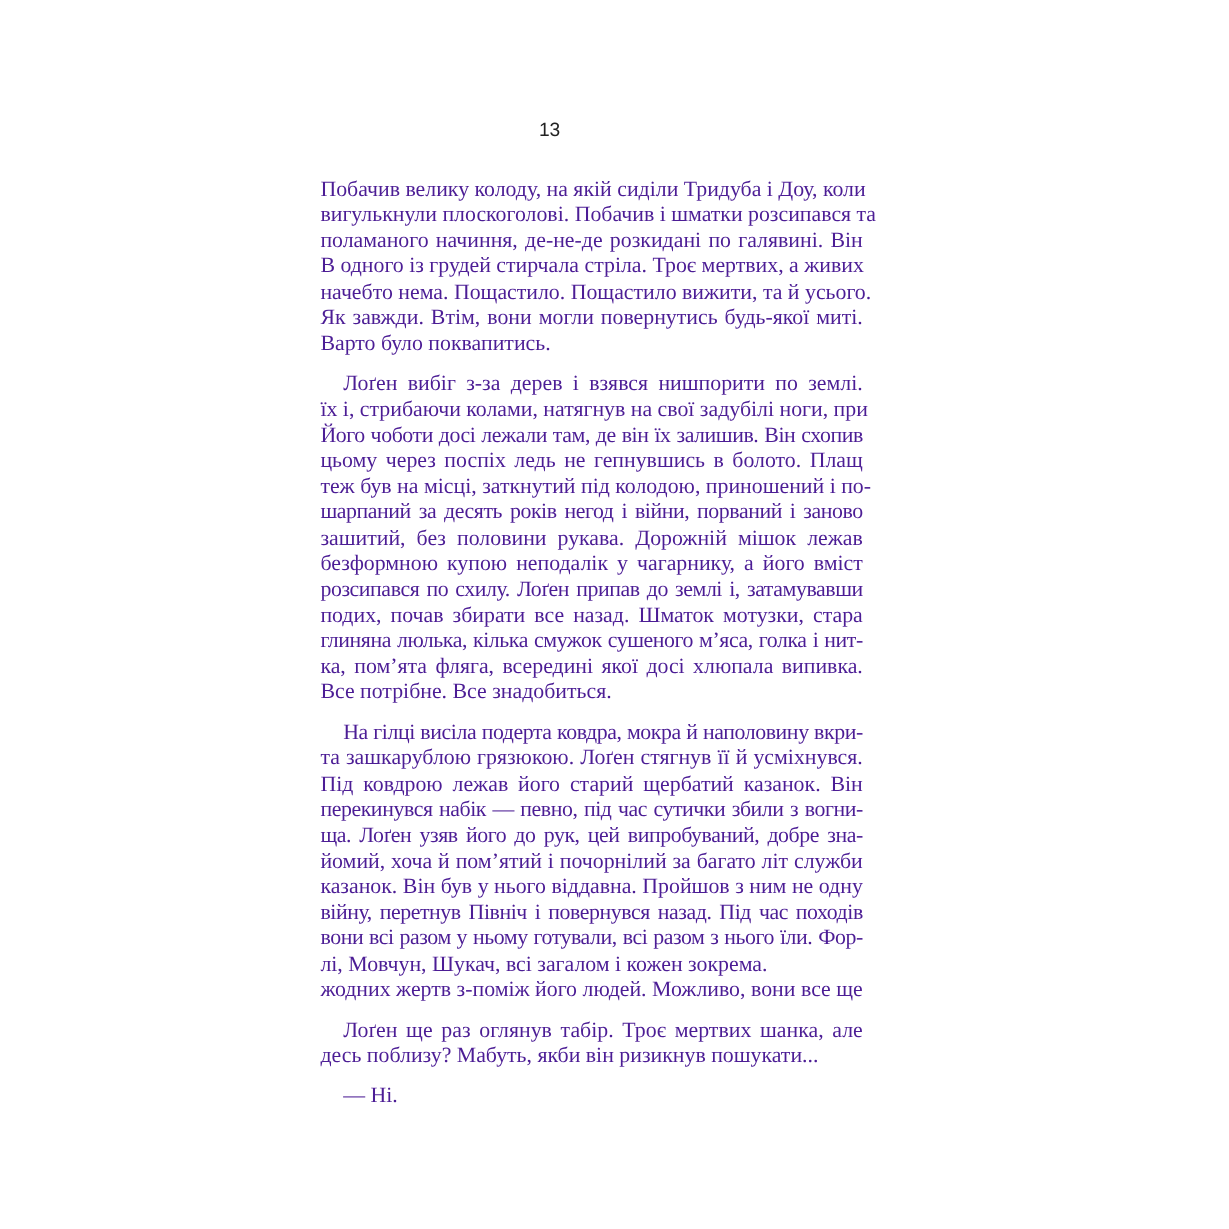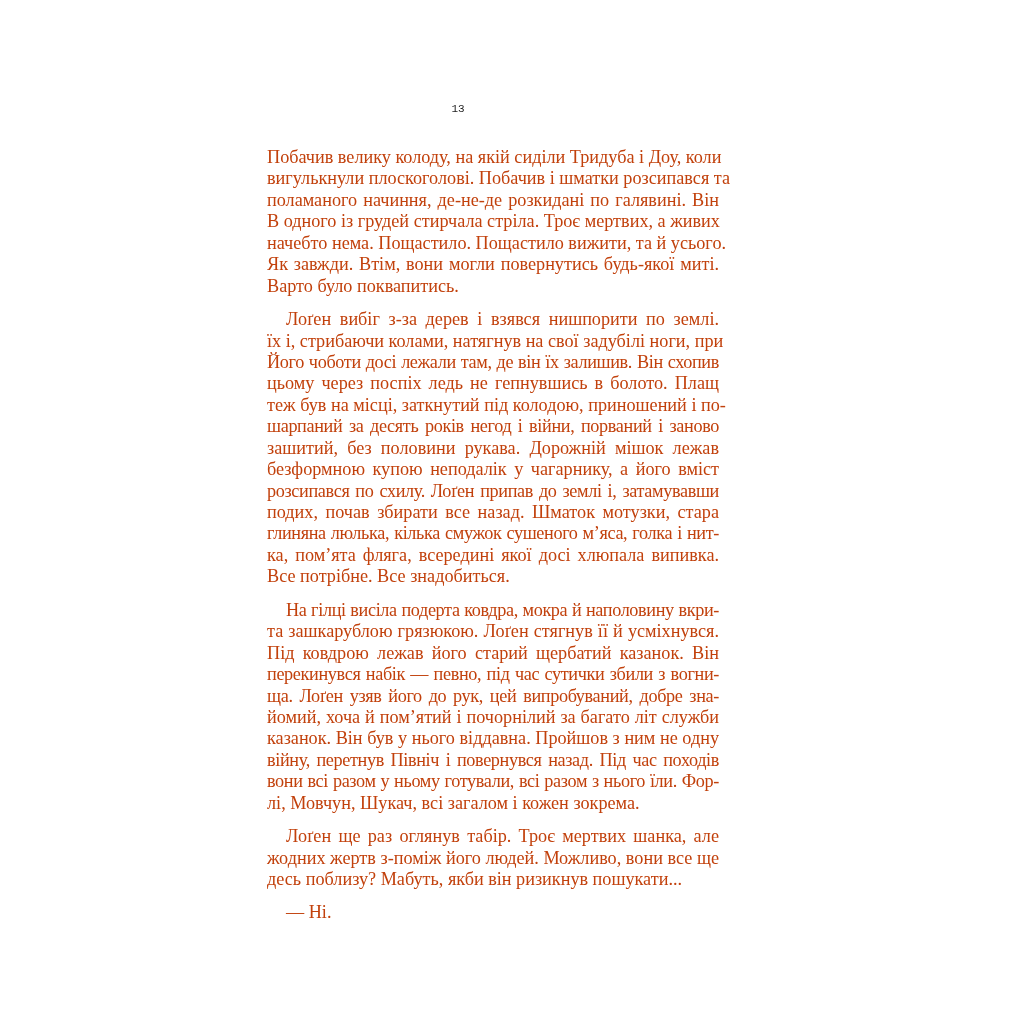--- a/index.html
+++ b/index.html
@@ -1,25 +1,25 @@
 <!DOCTYPE html>
 <html><head>
   <meta charset="utf-8">
   <style>
     html, body { margin: 0; padding: 0; background: #ffffff; }
     body { width: 1024px; height: 1024px; position: relative; overflow: hidden; }
     .page-number {
       position: absolute; top: 99px; left: 0; width: 916px;
-      text-align: center; font-family: Liberation Mono, monospace;
-      font-size: 11px; color: #222; line-height: 20px;
+      text-align: center; font-family: Liberation Sans, sans-serif;
+      font-size: 16px; color: #222; line-height: 20px;
     }
     .text-block {
       position: absolute; top: 147px; left: 267px; width: 452px;
       font-family: "Liberation Serif", serif; font-size: 18.2px;
-      line-height: 21.45px; color: #c2410c;
+      line-height: 21.45px; color: #4c1d95;
     }
     .line {
       display: block; white-space: nowrap; text-align: justify;
       text-align-last: justify; height: 21.45px; overflow: visible;
     }
     .line.last { text-align-last: left; font-family: Liberation Serif, serif; }
     .line.indent { padding-left: 19px; margin-top: 12px; }
     .squeeze { letter-spacing: -0.35px; }
   </style>
 </head>
@@ -62,21 +62,21 @@
     <span class="line squeeze">перекинувся набік — певно, під час сутички збили з вогни-</span>
     <span class="line squeeze">ща. Лоґен узяв його до рук, цей випробуваний, добре зна-</span>
     <span class="line">йомий, хоча й пом’ятий і почорнілий за багато літ служби</span>
     <span class="line">казанок. Він був у нього віддавна. Пройшов з ним не одну</span>
     <span class="line squeeze">війну, перетнув Північ і повернувся назад. Під час походів</span>
     <span class="line squeeze">вони всі разом у ньому готували, всі разом з нього їли. Фор-</span>
     <span class="line last">лі, Мовчун, Шукач, всі загалом і кожен зокрема.</span>
   </div>
 
   <div>
+    <span class="line">жодних жертв з-поміж його людей. Можливо, вони все ще</span>
     <span class="line indent">Лоґен ще раз оглянув табір. Троє мертвих шанка, але</span>
-    <span class="line">жодних жертв з-поміж його людей. Можливо, вони все ще</span>
     <span class="line last">десь поблизу? Мабуть, якби він ризикнув пошукати...</span>
   </div>
 
   <div>
     <span class="line indent last">— Ні.</span>
   </div>
 </div>
 
 </body></html>

